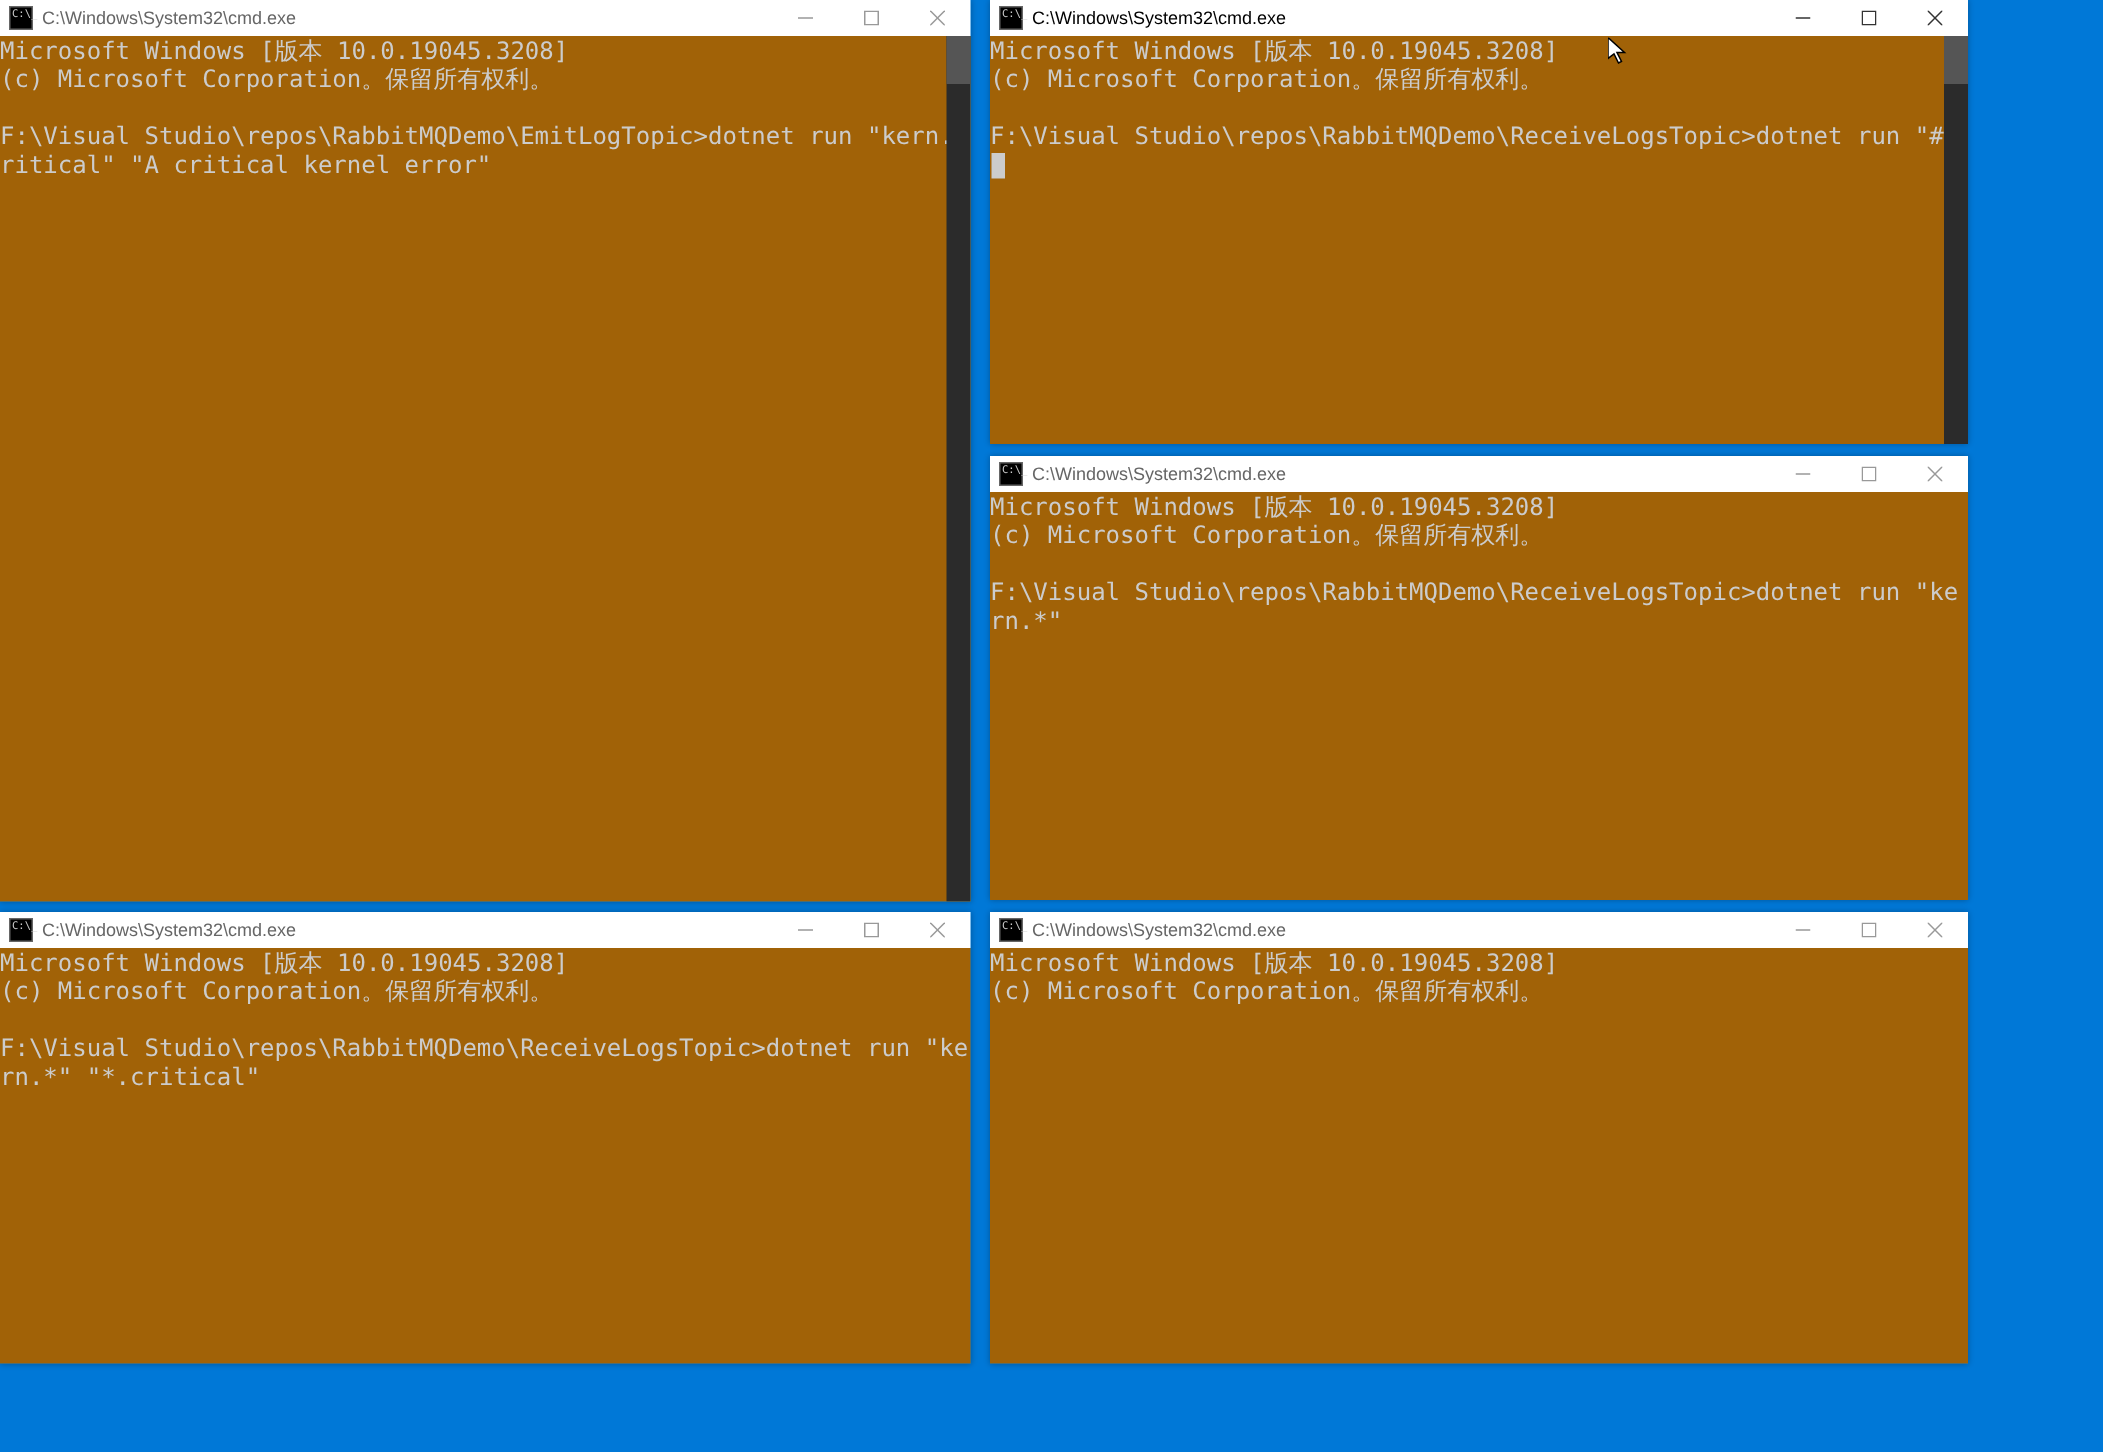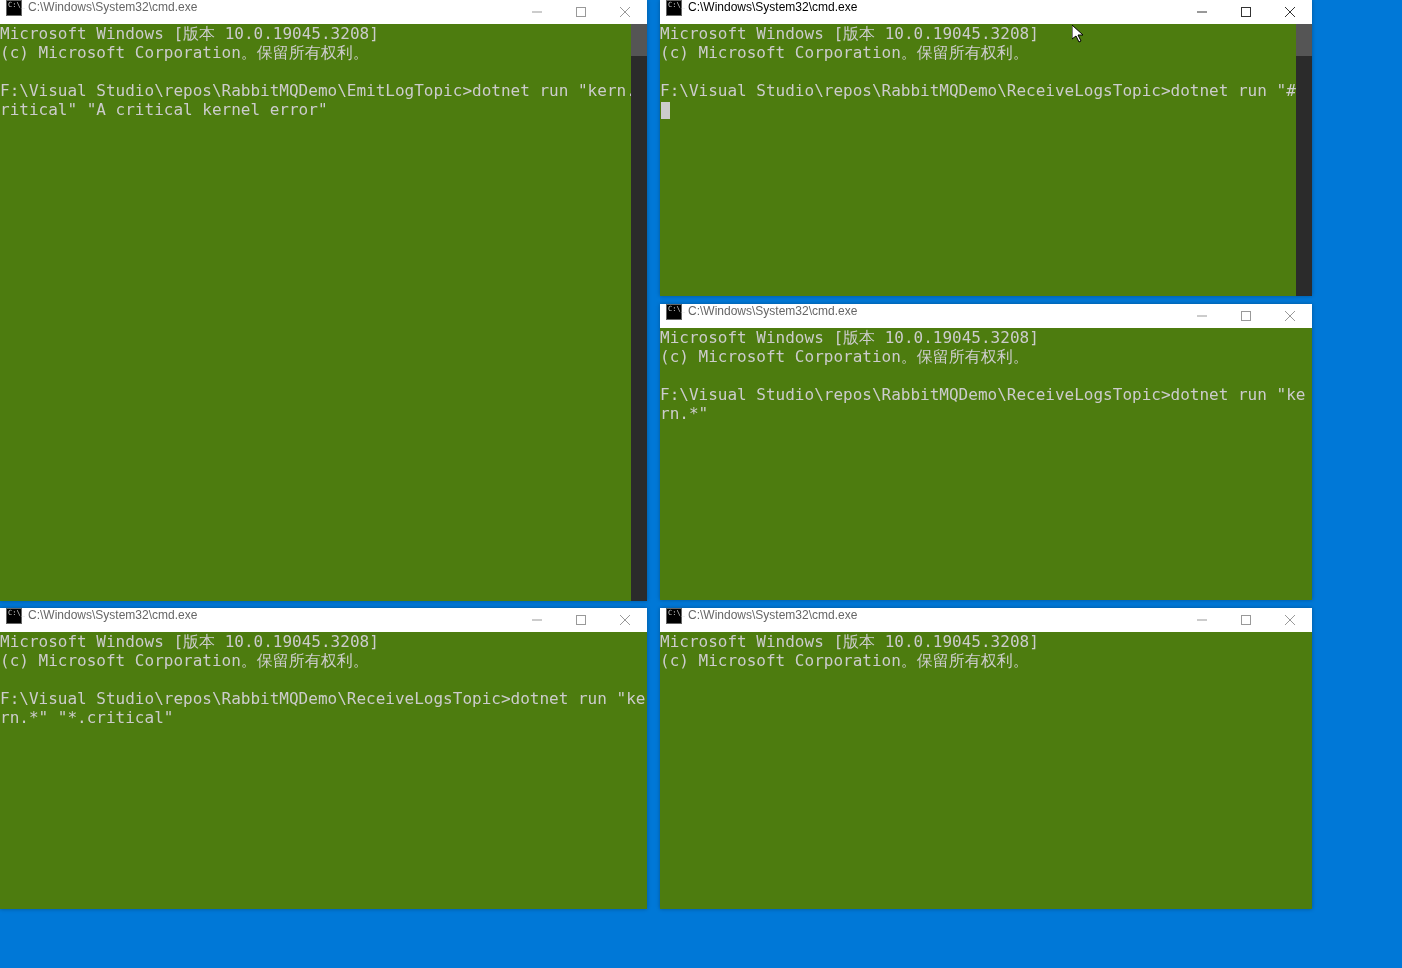--- a/index.html
+++ b/index.html
@@ -1,29 +1,29 @@
 <!DOCTYPE html>
 <html><head>
 <meta charset="utf-8">
 <style>
   html,body{margin:0;padding:0;height:100%;width:100%;background:#0078d7;overflow:hidden;font-family:"Segoe UI",Tahoma,sans-serif}
   .desktop{position:relative;width:1402px;height:968px;background:#0078d7}
   .win{position:absolute;box-shadow:0 0 4px rgba(0,0,0,.3);display:flex;flex-direction:column}
-  .titlebar{height:24px;background:#fff;display:flex;font-size:12px;color:#333;user-select:none}
+  .titlebar{height:24px;background:#fff;display:flex;align-items:center;font-size:12px;color:#333;user-select:none}
   .titlebar.active{background:#fff;color:#000}
   .titlebar.inactive{background:#fff;color:#666}
   .tb-icon{width:16px;height:16px;margin:0 6px;background:#000;display:inline-block;position:relative;border:1px solid #666;box-sizing:border-box}
   .tb-icon::after{content:"C:\\_";position:absolute;top:0;left:1px;font-size:7px;color:#ccc;line-height:8px;font-family:Consolas,monospace}
   .tb-title{flex:0 0 auto;font-size:12px}
   .tb-spacer{flex:1 1 auto}
   .tb-btn{width:44px;height:24px;display:flex;align-items:center;justify-content:center;font-size:12px;color:#333}
   .tb-btn.inactive{color:#999}
   .tb-btn svg{width:10px;height:10px;stroke:#333;stroke-width:1;fill:none}
   .tb-btn.inactive svg{stroke:#999}
-  .term{flex:1 1 auto;background:#4d7c0f;color:#ccc;font-family:"NSimSun",SimSun,Consolas,monospace;font-size:16px;line-height:19px;padding:0;white-space:pre-wrap;word-break:break-all;overflow:hidden;position:relative}
+  .term{flex:1 1 auto;background:#a16207;color:#ccc;font-family:"NSimSun",SimSun,Consolas,monospace;font-size:16px;line-height:19px;padding:0;white-space:pre-wrap;word-break:break-all;overflow:hidden;position:relative}
   .term .line{white-space:pre-wrap;word-break:break-all}
   .scrollbar{position:absolute;top:0;right:0;width:16px;height:100%;background:#2b2b2b}
   .scrollthumb{position:absolute;top:0;right:0;width:16px;height:32px;background:#555}
   .cursor{display:inline-block;width:9px;height:17px;background:#ccc;vertical-align:text-bottom;margin-left:1px}
   .mouse-cursor{position:absolute;pointer-events:none;z-index:100}
 </style>
 </head>
 <body>
 
 <div class="desktop" id="desktop">

